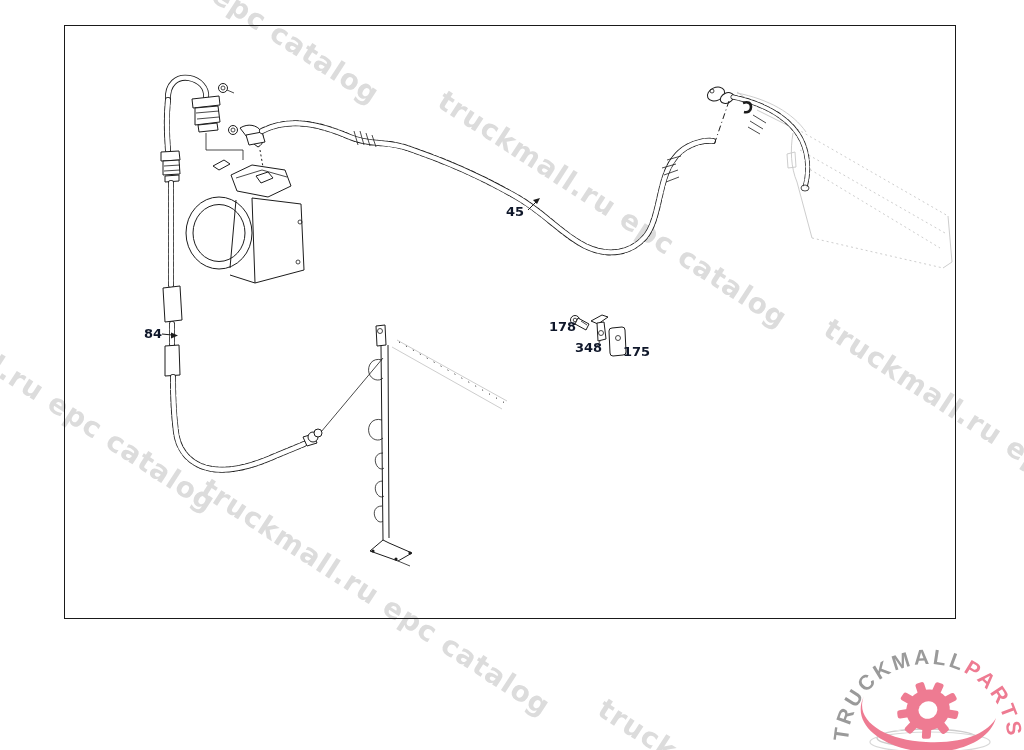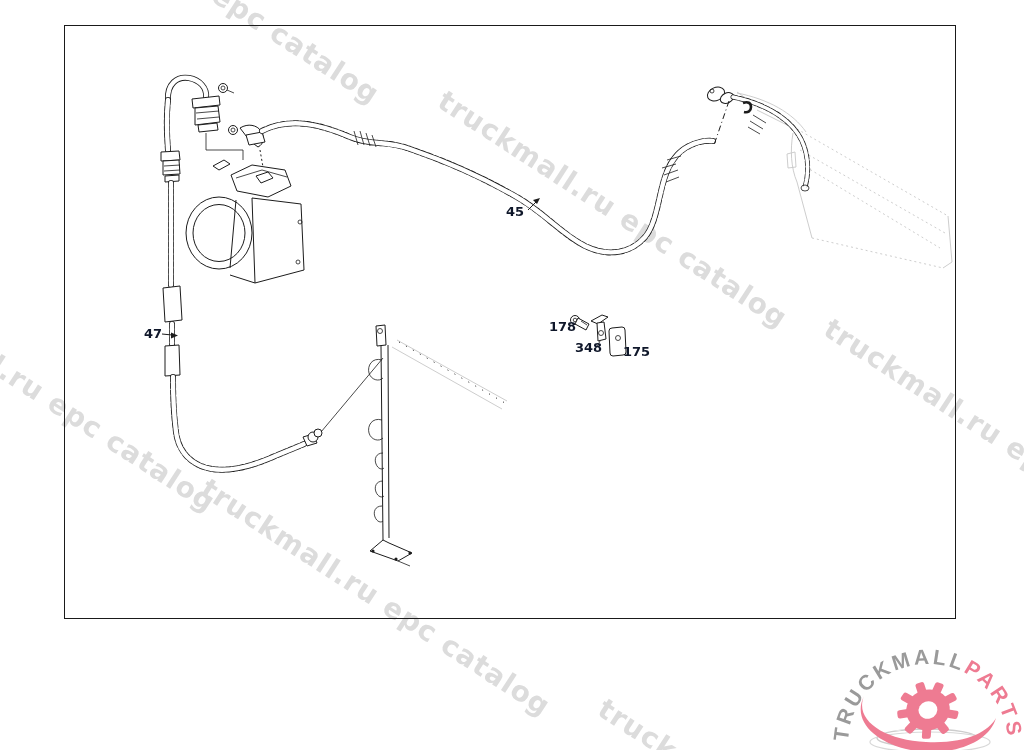--- a/index.html
+++ b/index.html
@@ -205,21 +205,21 @@
       <path class="ln" d="M 528,210 L 536,202"></path>
       <path class="arrow" d="M 540,198 l -7,2 l 4,4 z"></path>
     </g>
     <g>
       <path class="ln" d="M 162,334 L 172,335"></path>
       <path class="arrow" d="M 178,335.5 l -7,-3 l 0,6 z"></path>
     </g>
   </svg>
 
   <span class="plabel pl-45">45</span>
-  <span class="plabel pl-47">47</span>
+  <span class="plabel pl-47">84</span>
   <span class="plabel pl-178">178</span>
   <span class="plabel pl-184">348</span>
   <span class="plabel pl-175">175</span>
 
   <svg class="logo" viewBox="0 0 200 134">
     <defs>
       <path id="logoArc" d="M 22 126 A 80 80 0 0 1 182 126"></path>
     </defs>
 
     <g>

